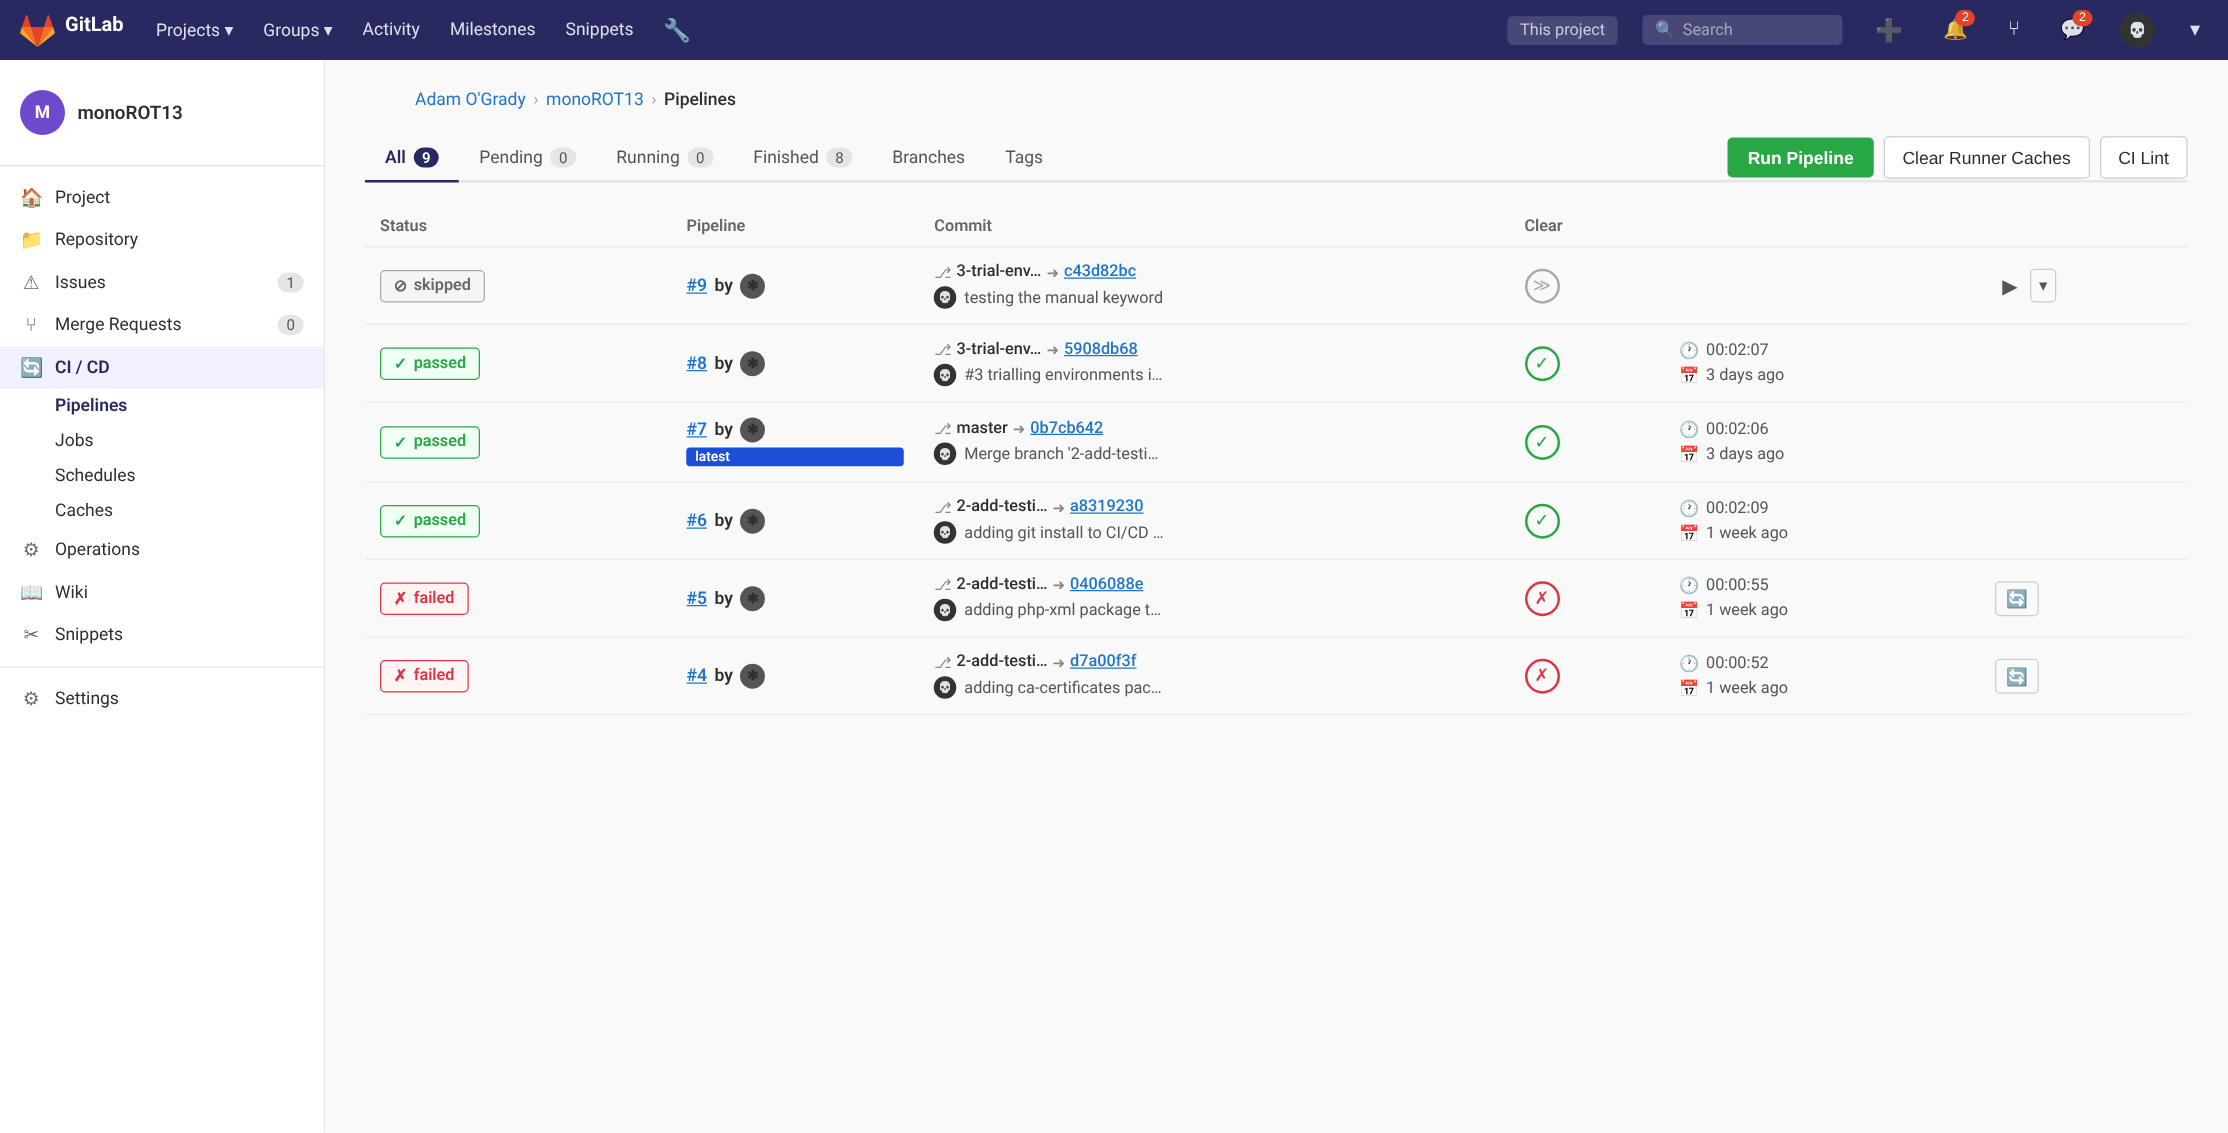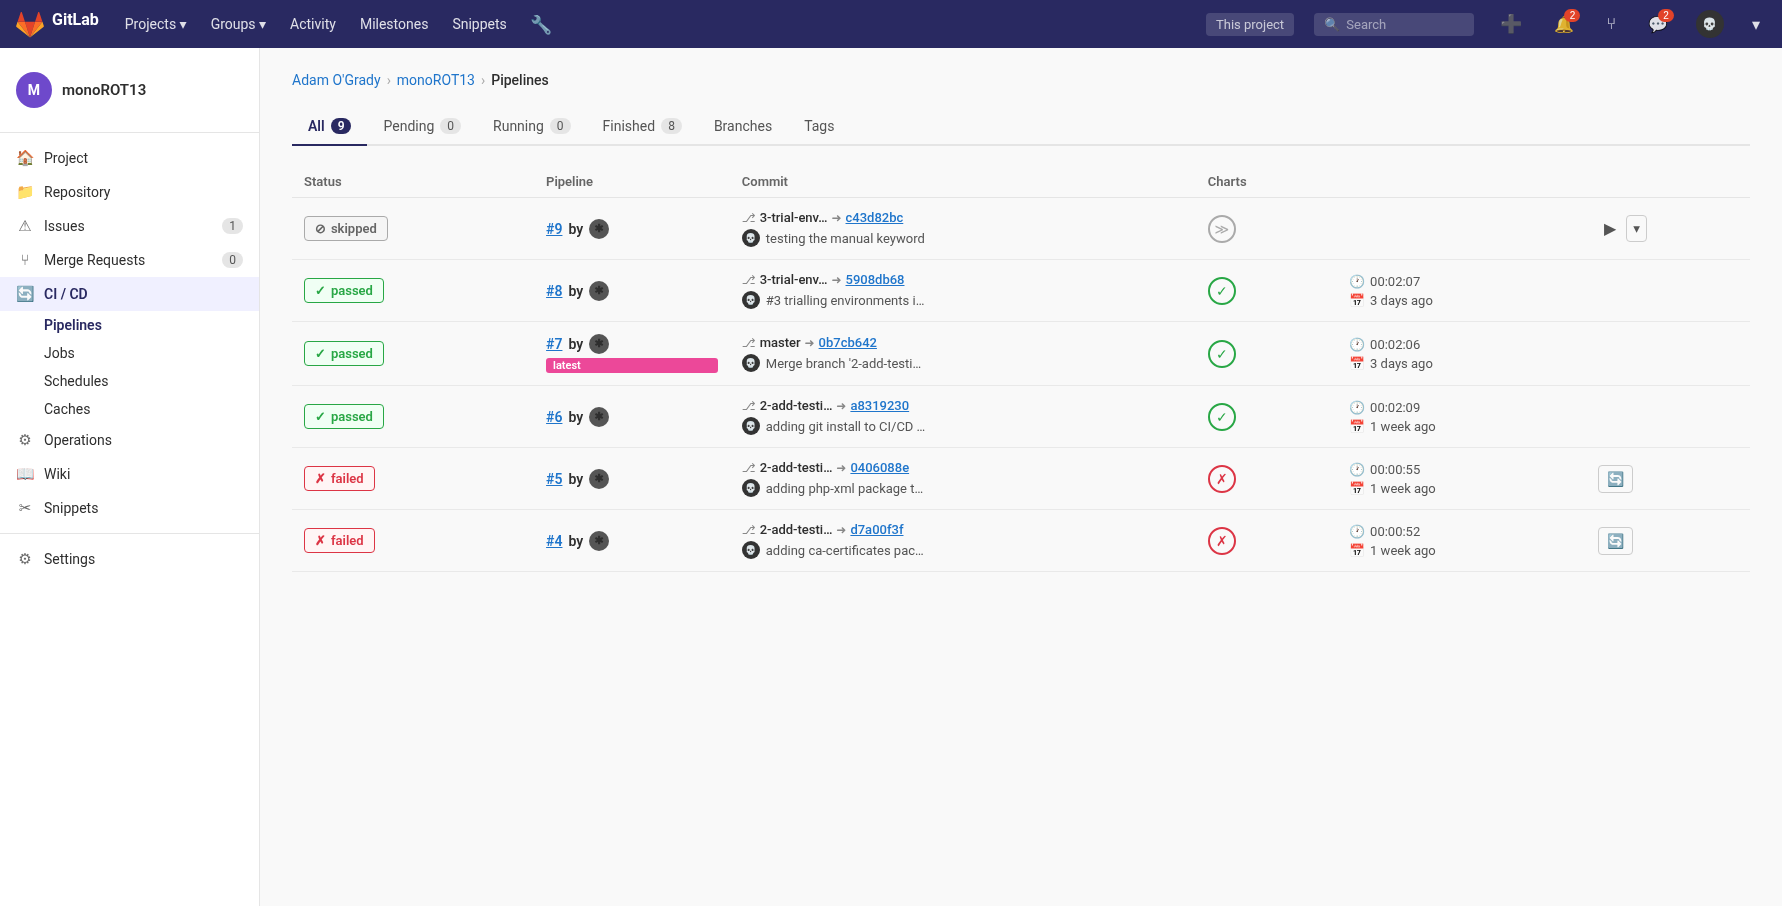--- a/index.html
+++ b/index.html
@@ -61,21 +61,21 @@
     .sidebar-sub { padding-left: 44px; }
     .sidebar-sub-item {
       display: block; padding: 6px 16px 6px 0; cursor: pointer; color: #2e2e2e; text-decoration: none; font-size: 14px; border-radius: 4px;
     }
     .sidebar-sub-item.active { color: #292961; font-weight: 600; }
 
     
     .main { margin-left: 260px; flex: 1; padding: 24px 32px; }
 
     
-    .breadcrumb { display: flex; align-items: center; gap: 6px; font-size: 14px; color: #555; margin-bottom: 20px; }
+    .breadcrumb { display: flex; align-items: center; gap: 6px; font-size: 14px; color: #555; margin-bottom: 20px; margin-left: 40px; }
     .breadcrumb a { color: #1f75cb; text-decoration: none; }
     .breadcrumb .sep { color: #aaa; }
     .breadcrumb .current { color: #2e2e2e; font-weight: 500; }
 
     
     .tabs-row {
       display: flex; align-items: center; border-bottom: 2px solid #e5e5e5; margin-bottom: 20px; gap: 0; justify-content: center;
     }
     .tabs-left { display: flex; flex: 1; }
     .tab {
@@ -98,21 +98,21 @@
       display: inline-flex; align-items: center; gap: 5px; padding: 4px 10px; border-radius: 4px; font-size: 13px; font-weight: 600; white-space: nowrap;
     }
     .status-skipped { border: 1px solid #aaa; color: #666; background: #f5f5f5; }
     .status-passed { border: 1px solid #28a745; color: #28a745; background: #f0fff4; }
     .status-failed { border: 1px solid #dc3545; color: #dc3545; background: #fff5f5; }
 
     
     .pipeline-info { display: flex; flex-direction: column; gap: 4px; }
     .pipeline-num { font-weight: 600; display: flex; align-items: center; gap: 6px; }
     .pipeline-num .pipeline-id { color: #1f75cb; }
-    .latest-badge { background: #ec4899; color: #fff; font-size: 11px; padding: 1px 7px; border-radius: 3px; font-weight: 600; }
+    .latest-badge { background: #1d4ed8; color: #fff; font-size: 11px; padding: 1px 7px; border-radius: 3px; font-weight: 600; }
     .mini-avatar { width: 20px; height: 20px; border-radius: 50%; background: #555; display: inline-block; vertical-align: middle; }
 
     
     .commit-info { display: flex; flex-direction: column; gap: 4px; }
     .commit-branch { display: flex; align-items: center; gap: 4px; font-size: 13px; color: #555; }
     .branch-icon { color: #888; font-size: 12px; }
     .branch-name { color: #2e2e2e; font-weight: 500; }
     .commit-arrow { color: #888; font-size: 12px; }
     .commit-hash { color: #1f75cb; font-weight: 500; }
     .commit-msg { display: flex; align-items: center; gap: 6px; font-size: 13px; color: #555; }
@@ -281,29 +281,34 @@
           <span>Finished</span>
           <span class="tab-count">8</span>
         </a>
         <a class="tab" href="#">
           <span>Branches</span>
         </a>
         <a class="tab" href="#">
           <span>Tags</span>
         </a>
       </div>
+      <div class="tabs-actions">
+        <button class="btn-primary">Run Pipeline</button>
+        <button class="btn-secondary">Clear Runner Caches</button>
+        <button class="btn-secondary">CI Lint</button>
+      </div>
     </div>
 
     <table class="pipelines-table">
       <thead>
         <tr>
           <th>Status</th>
           <th>Pipeline</th>
           <th>Commit</th>
-          <th>Charts</th>
+          <th>Clear</th>
           <th></th>
           <th></th>
         </tr>
       </thead>
       <tbody id="pipeline-rows">
       <tr>
     <td>
       <span class="status-badge status-skipped">
         <span>⊘</span>
         <span>skipped</span>

